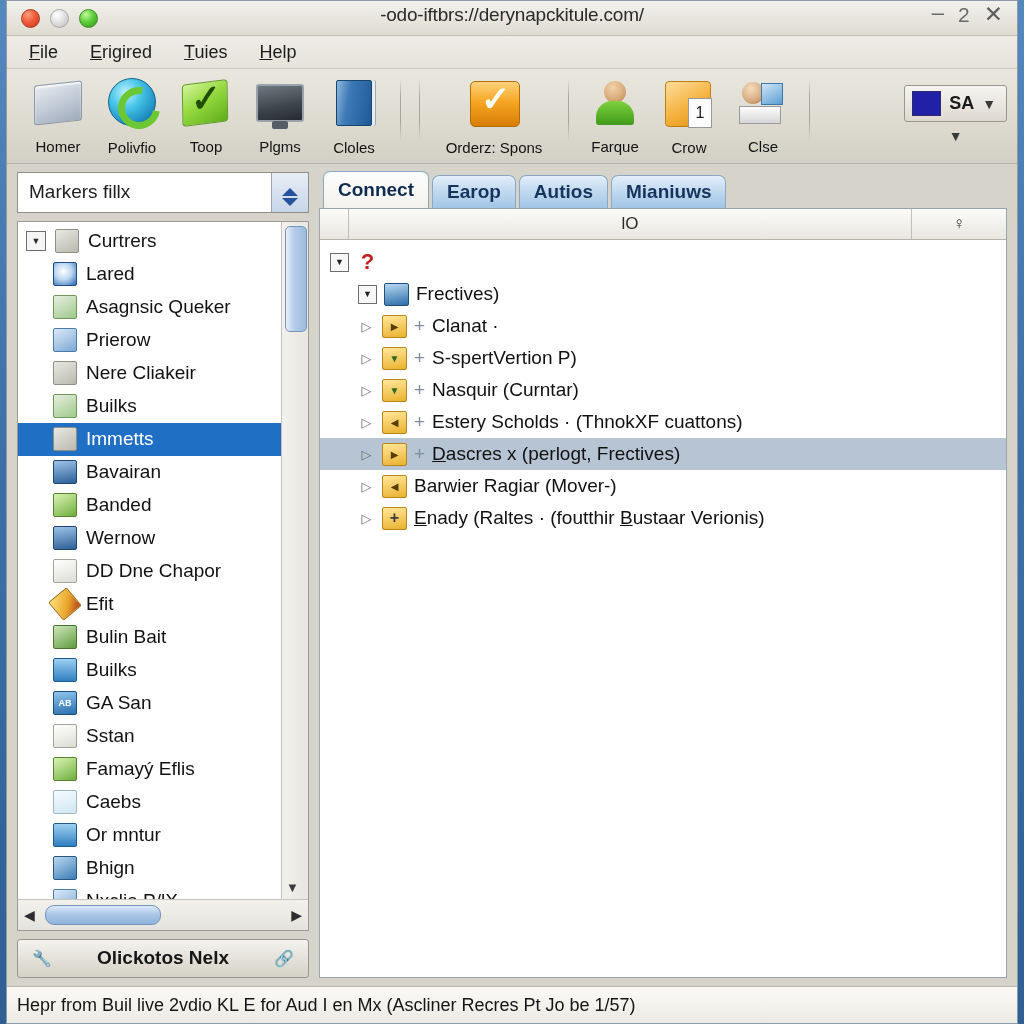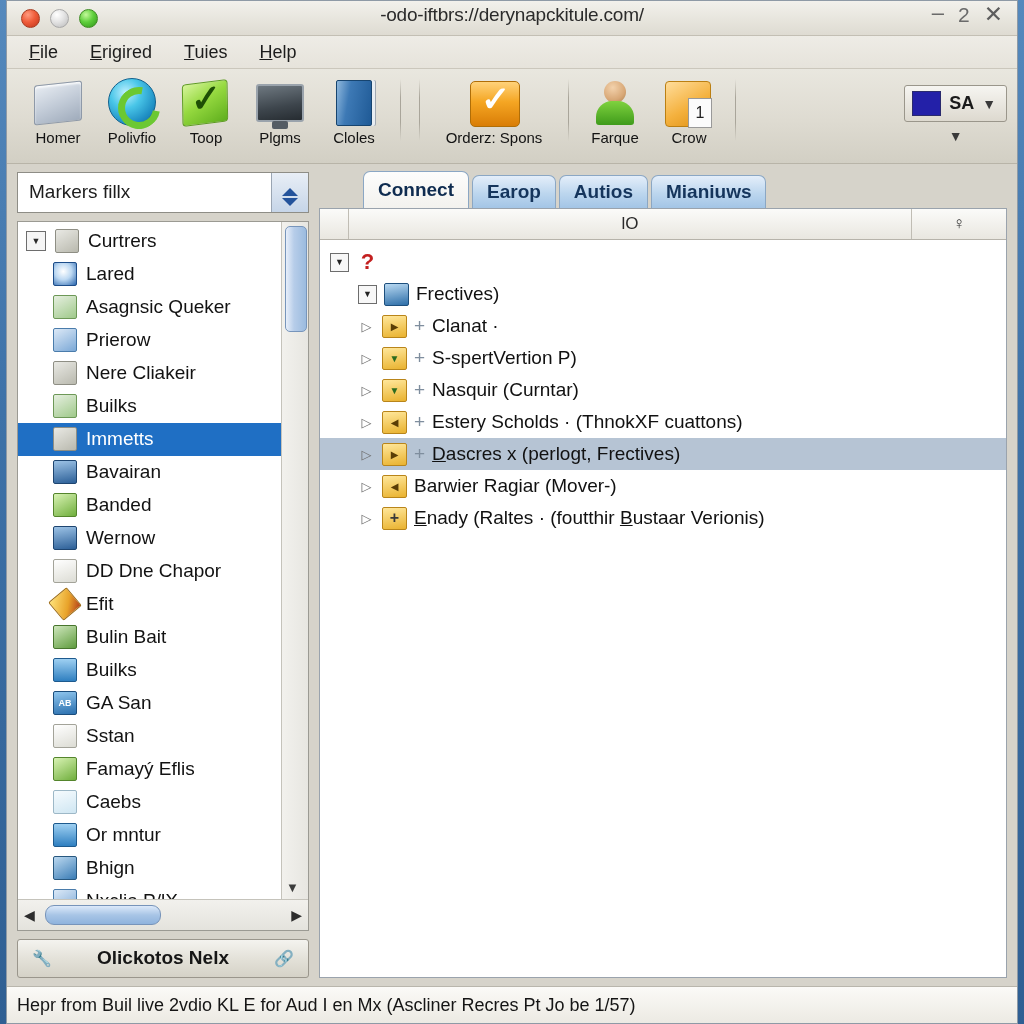--- a/index.html
+++ b/index.html
@@ -80,21 +80,21 @@
     display: flex; align-items: flex-start;
     padding: 4px 10px 0 14px;
     gap: 0px;
     flex: 0 0 auto;
     position: relative;
   }
   .tb-btn {
     width: 74px; height: 82px;
     display: flex; flex-direction: column;
     align-items: center; justify-content: flex-start;
-    gap: 3px; padding-top: 5px;
+    gap: 13px; padding-top: 5px;
     box-sizing: border-box;
   }
   .tb-btn.wide { width: 130px; }
   .tb-label { font-size: 15px; color:#131313; white-space: nowrap; }
   .tb-sep {
     width: 1px; height: 62px; margin: 6px 9px 0 9px;
     background: linear-gradient(180deg, rgba(160,156,146,0) 0%, #a9a59a 30%, #a9a59a 70%, rgba(160,156,146,0) 100%);
   }
   .ico { width: 48px; height: 48px; position: relative; }
 
@@ -362,21 +362,20 @@
     font-size:19px; font-weight:bold; color:#15355c;
     border:1px solid #8ba7c4;
     border-bottom:none;
     border-radius:7px 7px 0 0;
     background: linear-gradient(180deg,#e4eefa 0%, #bcd6ee 55%, #a3c5e6 100%);
   }
   .tab.active {
     height:36px; color:#0f2c50;
     background: linear-gradient(180deg,#fdfdfc 0%, #f3f2ee 100%);
     border-color:#8ba7c4;
-    margin-left:40px;
   }
   .tree-box {
     flex:1 1 auto; min-height:0;
     border:1px solid #9aa3ad;
     background:#fff;
     display:flex; flex-direction:column;
     margin-bottom:8px;
   }
   .tree-header {
     height:30px; flex:0 0 30px; display:flex;
@@ -503,20 +502,28 @@
           <div class="ico-person-green"></div>
         </div>
       <div class="tb-label">Farque</div>
     </div>
     <div class="tb-btn">
       <div class="ico">
           <div class="ico-note-orange"></div>
         </div>
       <div class="tb-label">Crow</div>
     </div>
+    <div class="tb-btn">
+      <div class="ico">
+          <div class="ico-person-card">
+            <div class="ico-card-bar"></div>
+          </div>
+        </div>
+      <div class="tb-label">Clse</div>
+    </div>
 
     <div class="tb-sep"></div>
 
     <div class="tb-right">
       <div class="color-combo">
         <span class="color-swatch"></span>
         <span class="color-label">SA</span>
         <span class="caret">▼</span>
       </div>
       <div class="tb-overflow">▼</div>

